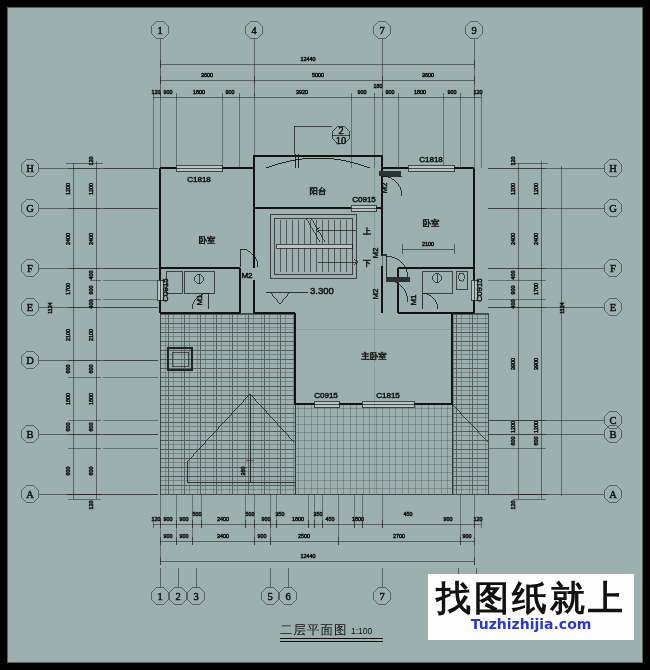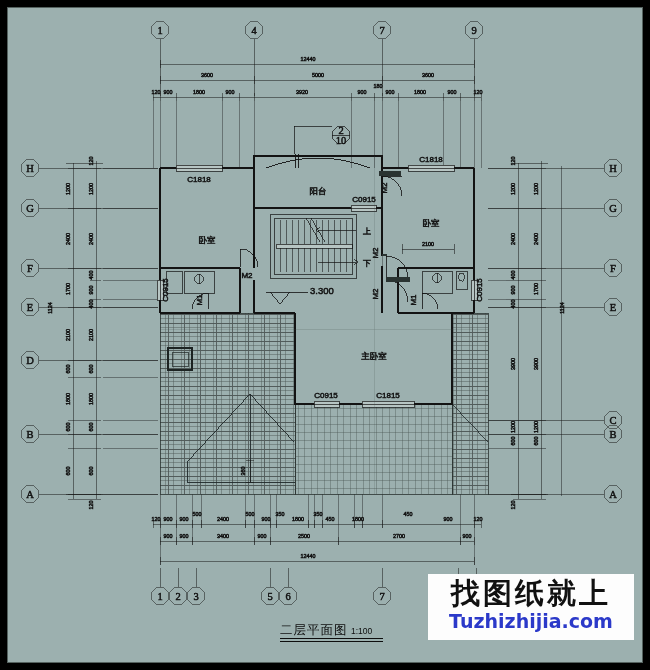--- a/index.html
+++ b/index.html
@@ -13,22 +13,22 @@
   .cn{font-family:"DejaVu Sans",sans-serif;font-size:8px;fill:#101010;}
   .cnb{font-family:"DejaVu Sans",sans-serif;font-size:8.5px;fill:#101010;}
   .tag{font-family:"Liberation Sans",sans-serif;font-size:8px;fill:#101010;}
   .tagv{font-family:"Liberation Sans",sans-serif;font-size:8px;fill:#101010;}
   .gl{font-family:"Liberation Serif",serif;font-size:10.5px;fill:#101010;text-anchor:middle;}
   .elev{font-family:"Liberation Sans",sans-serif;font-size:9.5px;fill:#101010;}
   .ttl{font-family:"DejaVu Sans",sans-serif;font-size:12.5px;fill:#0d0d0d;letter-spacing:1px;}
   .sc{font-family:"Liberation Sans",sans-serif;font-size:8.5px;fill:#0d0d0d;}
   #wm{position:absolute;right:8px;bottom:22px;width:206px;height:66px;background:#fdfdfd;
       display:flex;flex-direction:column;align-items:center;justify-content:center;}
-  #wm .cnw{font-family:Liberation Mono, monospace;font-size:29px;font-weight:bold;color:#111;letter-spacing:3px;line-height:1;}
-  #wm .enw{font-family:"DejaVu Sans",sans-serif;font-size:19px;font-weight:bold;color:#2b39c9;letter-spacing:0px;line-height:1.25;}
+  #wm .cnw{font-family:Liberation Serif, serif;font-size:35px;font-weight:bold;color:#111;letter-spacing:3px;line-height:1;}
+  #wm .enw{font-family:"DejaVu Sans",sans-serif;font-size:14px;font-weight:bold;color:#2b39c9;letter-spacing:0px;line-height:1.25;}
 </style>
 </head>
 <body>
 
 <div id="sheet">
   <div id="paper">
 
     <svg width="636" height="656" viewBox="0 0 636 656">
       <g stroke="#141414" fill="none" stroke-width="0.5" shape-rendering="crispEdges">
 

